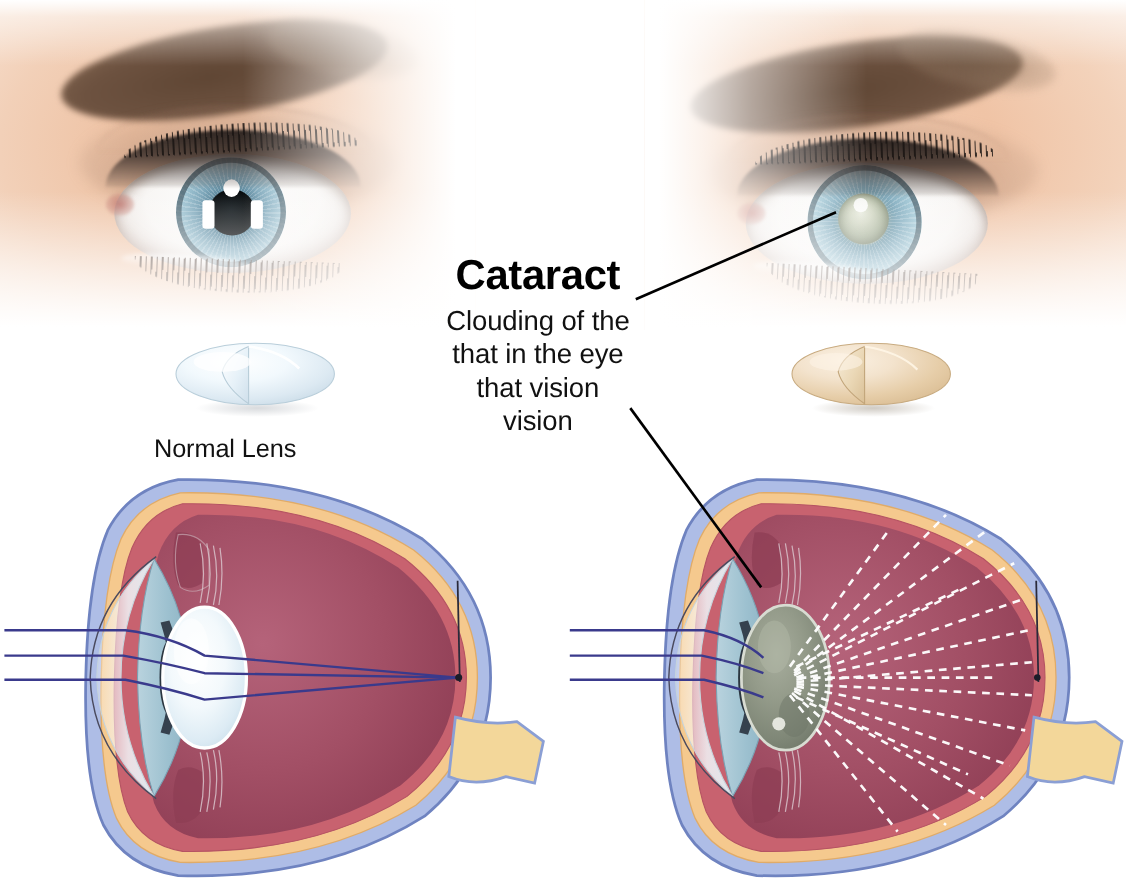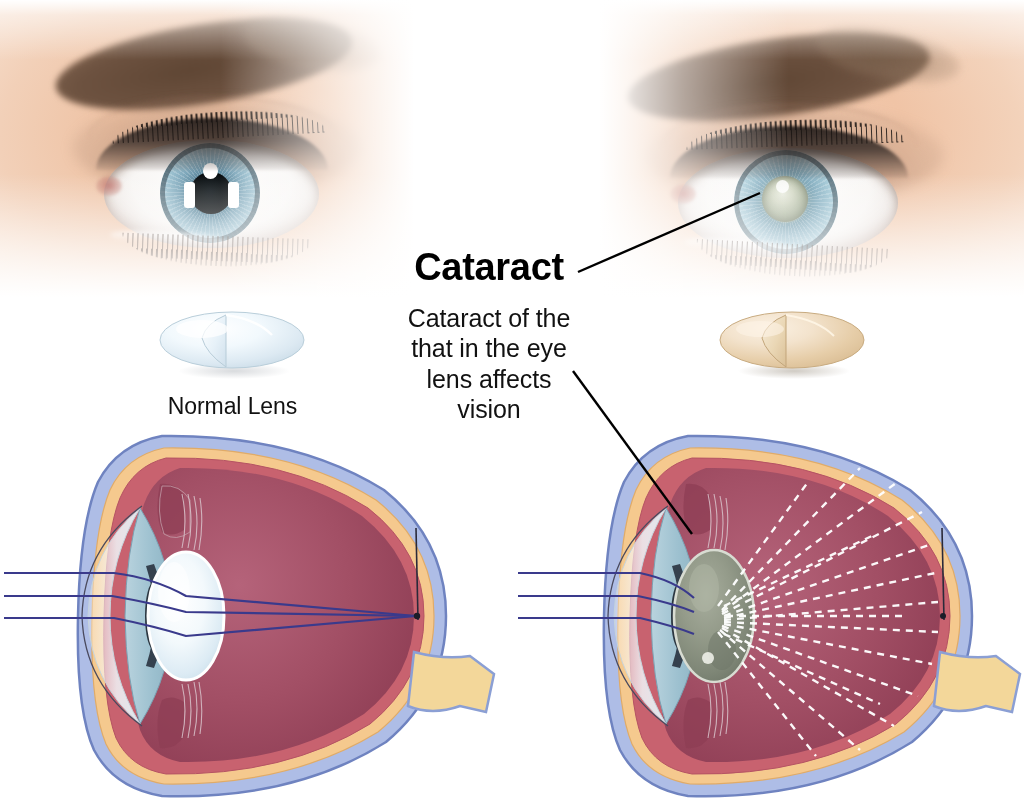--- a/index.html
+++ b/index.html
@@ -267,40 +267,40 @@
     width: 222px;
     text-align: center;
     z-index: 6;
   }
   #cataract-title {
     font-size: 38px;
     font-weight: bold;
     color: #000000;
     line-height: 1.02;
     letter-spacing: -.3px;
-    margin: 16px;
+    margin: 0;
   }
   #cataract-desc {
     font-size: 25px;
     color: #111111;
     line-height: 1.22;
     margin: 6px 0 0 0;
     letter-spacing: -.1px;
   }
 
   
   #leader-lines {
     position: absolute;
     inset: 0;
     z-index: 5;
     pointer-events: none;
   }
 
   
-  .lens-swatch-group { position: absolute; text-align: center; }
+  .lens-swatch-group { position: absolute; text-align: left; }
   #lens-normal-group { left: 140px; top: 305px; width: 185px; }
   #lens-cloudy-group { left: 700px; top: 305px; width: 185px; }
   .lens-label {
     font-size: 23px;
     color: #111111;
     margin-top: 6px;
     letter-spacing: -.1px;
   }
 
   
@@ -358,23 +358,23 @@
   </div>
 
   <svg id="leader-lines" width="1024" height="811" viewBox="0 0 1024 811">
     <line x1="578" y1="272" x2="760" y2="193" stroke="#000000" stroke-width="2.4"></line>
     <line x1="573" y1="371" x2="692" y2="534" stroke="#000000" stroke-width="2.4"></line>
   </svg>
 
   <div id="text-block">
     <div id="cataract-title">Cataract</div>
     <div id="cataract-desc">
-      <div>Cataract of the</div>
+      <div>Clouding of the</div>
       <div>that in the eye</div>
-      <div>lens affects</div>
+      <div>that vision</div>
       <div>vision</div>
     </div>
   </div>
 
   <div class="lens-swatch-group" id="lens-normal-group">
     <svg width="185" height="78" viewBox="0 0 185 78">
       <defs>
         <radialGradient id="nlensBody" cx="38%" cy="30%" r="85%">
           <stop offset="0%" stop-color="#ffffff"></stop>
           <stop offset="38%" stop-color="#f2f9fd"></stop>

